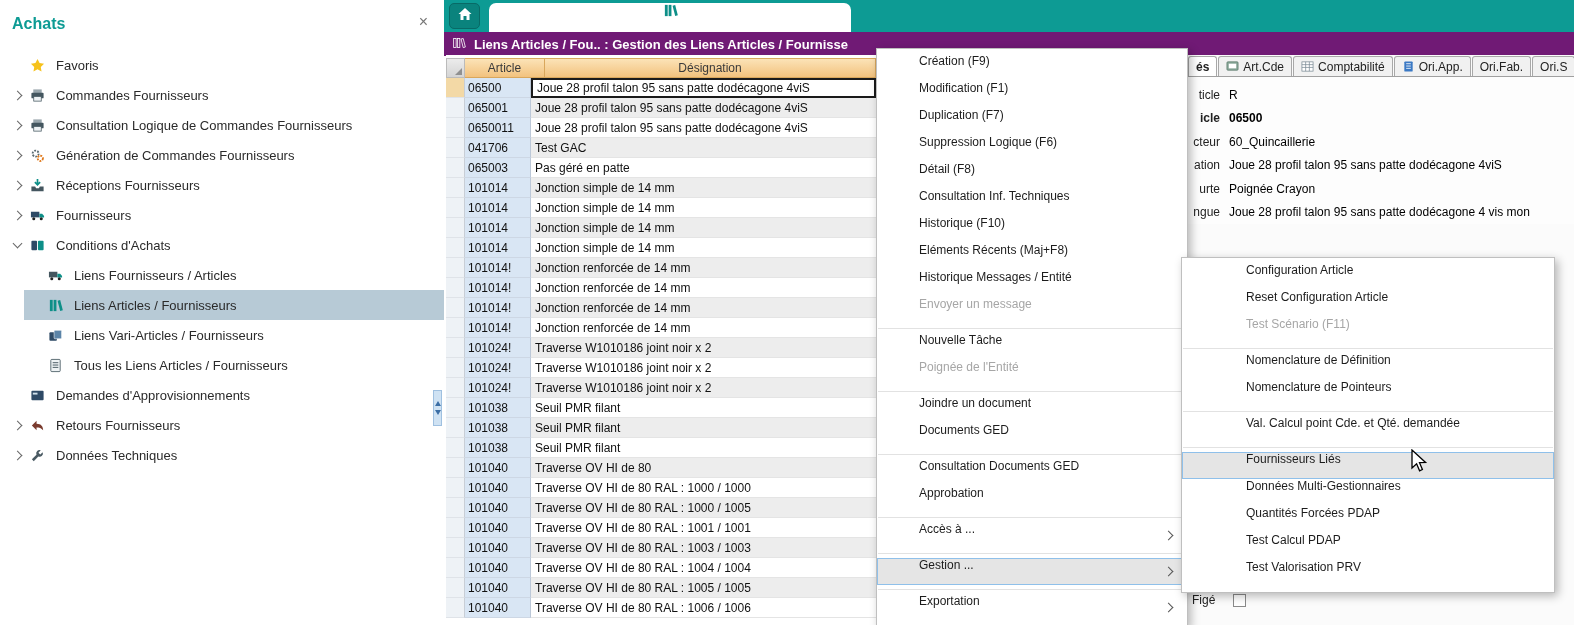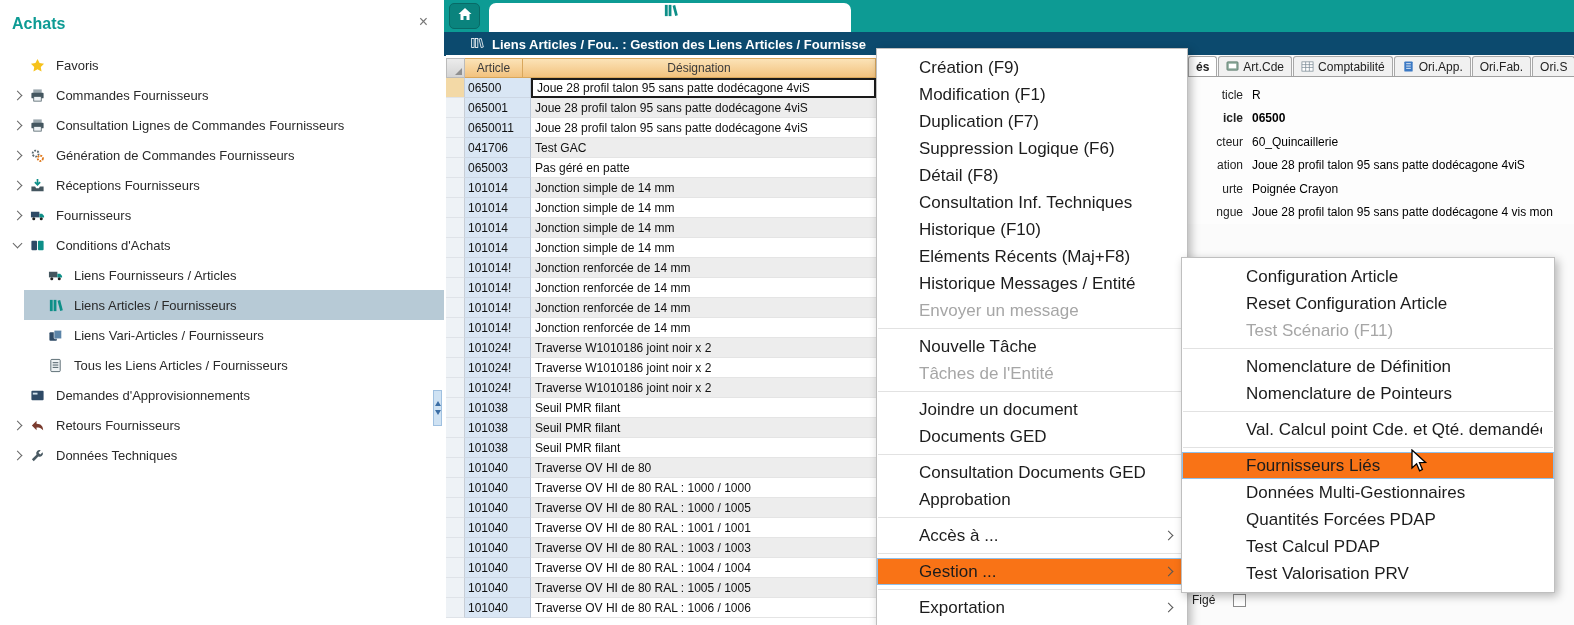--- a/index.html
+++ b/index.html
@@ -7,22 +7,22 @@
   .root{position:absolute;inset:0;width:1574px;height:625px;}
 
   
   .topstrip{position:absolute;left:444px;top:0;width:1130px;height:32px;background:#0d9b94;}
   .home-btn{position:absolute;left:5px;top:3px;width:31px;height:26px;background:#0a837d;
     border:1px solid #086a66;border-radius:5px;display:flex;align-items:center;justify-content:center;box-sizing:border-box;}
   .main-tab{position:absolute;left:45px;top:3px;height:29px;width:362px;background:#fff;
     border-radius:7px 7px 0 0;display:flex;align-items:center;padding:0 10px;gap:16px;box-sizing:border-box;flex-direction:column;}
   .main-tab .tab-label{color:#0d8a84;font-weight:bold;font-size:13px;white-space:nowrap;flex:1;overflow:hidden;}
   .main-tab .tab-close{color:#222;font-size:15px;margin-left:4px;}
-  .titlebar{position:absolute;left:444px;top:32px;width:1130px;height:24px;background:#0c4a6e;
-    display:flex;align-items:center;color:#fff;padding-left:26px;gap:8px;font-size:13px;font-weight:bold;box-sizing:border-box;}
+  .titlebar{position:absolute;left:444px;top:32px;width:1130px;height:24px;background:#701a75;
+    display:flex;align-items:center;color:#fff;padding-left:8px;gap:8px;font-size:13px;font-weight:bold;box-sizing:border-box;}
   .titlebar .tb-text{white-space:nowrap;overflow:hidden;}
 
   
   .sidebar{position:absolute;left:0;top:0;width:444px;height:625px;background:#fff;z-index:5;}
   .sidebar-header{height:50px;box-sizing:border-box;padding:15px 16px 0 12px;display:flex;
     align-items:flex-start;justify-content:space-between;}
   .sidebar-title{color:#0d9b94;font-weight:bold;font-size:16px;}
   .sidebar-close{color:#777;font-size:16px;line-height:14px;}
   .side-item{height:30px;display:flex;align-items:center;font-size:13px;color:#2a2a2a;}
   .side-item .chev-box{width:14px;margin-left:10px;display:flex;justify-content:center;flex:none;}
@@ -42,56 +42,56 @@
 
   
   .grid{position:absolute;left:446px;top:55px;width:430px;height:570px;background:#fff;font-size:12px;
     z-index:2;box-sizing:border-box;padding-top:3px;}
   .grid-header{display:flex;height:20px;}
   .gh-cell{background:linear-gradient(#fbe3b7,#f2c27e);border:1px solid #d9a75c;border-left:none;
     display:flex;align-items:center;justify-content:center;color:#3a3a3a;box-sizing:border-box;}
   .gh-sel{width:19px;background:linear-gradient(#ececec,#d4d4d4);border:1px solid #bbb;position:relative;}
   .gh-sel::after{content:"";position:absolute;right:2px;bottom:2px;width:0;height:0;
     border-left:7px solid transparent;border-bottom:7px solid #909090;}
-  .gh-article{width:58px;}
+  .gh-article{width:80px;}
   .gh-desig{flex:1;text-align:right;}
   .grid-row{display:flex;height:20px;}
   .gc-sel{width:19px;background:#eef2f6;border-right:1px solid #c8ced6;border-bottom:1px solid #dfe3e8;box-sizing:border-box;flex:none;}
   .gc-article{width:66px;background:#d9e6f4;border-right:1px solid #bcc8d8;border-bottom:1px solid #cdd7e4;
     display:flex;align-items:center;padding-left:3px;color:#111;overflow:hidden;white-space:nowrap;box-sizing:border-box;flex:none;}
   .gc-desig{flex:1;border-bottom:1px solid #e4e4e4;display:flex;align-items:center;padding-left:4px;
     overflow:hidden;white-space:nowrap;color:#111;box-sizing:border-box;background:#fff;}
   .grid-row.alt .gc-desig{background:#ededed;}
   .grid-row.sel .gc-desig{background:#fff;border:2px solid #1a1a1a;}
   .grid-row.sel .gc-sel{background:#f3d9a6;}
 
   
   .rpanel{position:absolute;left:1188px;top:55px;width:386px;height:570px;background:#fbfbfb;z-index:1;}
   .rtabs{display:flex;align-items:flex-end;height:21px;gap:1px;overflow:hidden;white-space:nowrap;}
   .rtab{height:20px;display:flex;align-items:center;gap:4px;padding:0 7px;font-size:12px;color:#222;
     background:#f1f1f1;border:1px solid #a8a8a8;border-bottom:none;border-radius:3px 3px 0 0;box-sizing:border-box;flex:none;}
   .rtab.active{background:#fff;font-weight:bold;}
   .rtab-line{height:1px;background:#a0a0a0;}
   .rfields{padding-top:6px;background:#fdfdfd;}
   .rfield{display:flex;align-items:center;height:23.5px;font-size:12px;color:#222;}
-  .rfield .flabel{width:32px;text-align:right;white-space:nowrap;flex:none;padding-left:23px;}
+  .rfield .flabel{width:32px;text-align:right;white-space:nowrap;flex:none;}
   .rfield .fvalue{margin-left:9px;white-space:nowrap;color:#000;overflow:hidden;}
   .rfield.bold .flabel,.rfield.bold .fvalue{font-weight:bold;}
   .fige{position:absolute;left:4px;top:538px;display:flex;align-items:center;gap:18px;font-size:12px;color:#222;justify-content:flex-end;}
   .checkbox{width:13px;height:13px;border:1px solid #8a8a8a;background:#fff;display:inline-block;box-sizing:border-box;}
 
   
   .menu{position:absolute;background:#fff;border:1px solid #bfbfbf;box-shadow:3px 3px 9px rgba(0,0,0,.28);
     padding:5px 0;box-sizing:border-box;}
   .menu1{left:876px;top:48px;width:312px;z-index:10;}
   .menu2{left:1181px;top:257px;width:374px;z-index:20;}
-  .menu-item{height:27px;display:flex;align-items:center;padding:0 12px 0 42px;font-size:17px;color:#1c1c1c;position:relative;}
+  .menu-item{height:27px;display:flex;padding:0 12px 0 42px;font-size:12px;color:#1c1c1c;position:relative;}
   .menu2 .menu-item{padding-left:64px;}
   .menu-item.disabled{color:#a6a6a6;}
-  .menu-item.hl{background:#f97316;box-shadow:inset 0 0 0 1px #8fc0ea;}
+  .menu-item.hl{background:#e5e5e5;box-shadow:inset 0 0 0 1px #8fc0ea;}
   .menu-sep{height:1px;background:#e2e2e2;margin:4px 1px;}
   .mlabel{white-space:nowrap;overflow:hidden;}
   .sub-arrow{position:absolute;right:15px;top:10px;width:6px;height:6px;border-right:1.5px solid #555;
     border-bottom:1.5px solid #555;transform:rotate(-45deg);}
 
   .cursor{position:absolute;left:1408px;top:449px;z-index:40;pointer-events:none;}
   .ico svg,.rtico svg{display:block;}
 </style>
 </head>
 <body>
@@ -162,21 +162,21 @@
           <span class="chev-box">
             <span class="chev collapsed"></span>
           </span>
           <span class="ico">
             <svg viewBox="0 0 16 16" width="15" height="15">
               <rect x="3.5" y="1.5" width="9" height="4" fill="#9aa7ad"></rect>
               <rect x="1.5" y="5" width="13" height="6" rx="1" fill="#44565f"></rect>
               <rect x="4" y="9" width="8" height="5" fill="#eef2f4" stroke="#44565f" stroke-width="0.8"></rect>
             </svg>
           </span>
-          <span class="lbl">Consultation Lignes de Commandes Fournisseurs</span>
+          <span class="lbl">Consultation Logique de Commandes Fournisseurs</span>
         </div>
         <div class="side-item">
           <span class="chev-box">
             <span class="chev collapsed"></span>
           </span>
           <span class="ico">
             <svg viewBox="0 0 16 16" width="15" height="15">
               <circle cx="6" cy="6" r="3.2" fill="none" stroke="#5b6b72" stroke-width="2" stroke-dasharray="2 1.3"></circle>
               <circle cx="11" cy="11" r="2.8" fill="none" stroke="#e07b1f" stroke-width="2" stroke-dasharray="2 1.2"></circle>
             </svg>
@@ -550,21 +550,21 @@
         <span class="mlabel">Historique Messages / Entité</span>
       </div>
       <div class="menu-item disabled">
         <span class="mlabel">Envoyer un message</span>
       </div>
       <div class="menu-sep"></div>
       <div class="menu-item">
         <span class="mlabel">Nouvelle Tâche</span>
       </div>
       <div class="menu-item disabled">
-        <span class="mlabel">Tâches de l'Entité</span>
+        <span class="mlabel">Poignée de l'Entité</span>
       </div>
       <div class="menu-sep"></div>
       <div class="menu-item">
         <span class="mlabel">Joindre un document</span>
       </div>
       <div class="menu-item">
         <span class="mlabel">Documents GED</span>
       </div>
       <div class="menu-sep"></div>
       <div class="menu-item">

